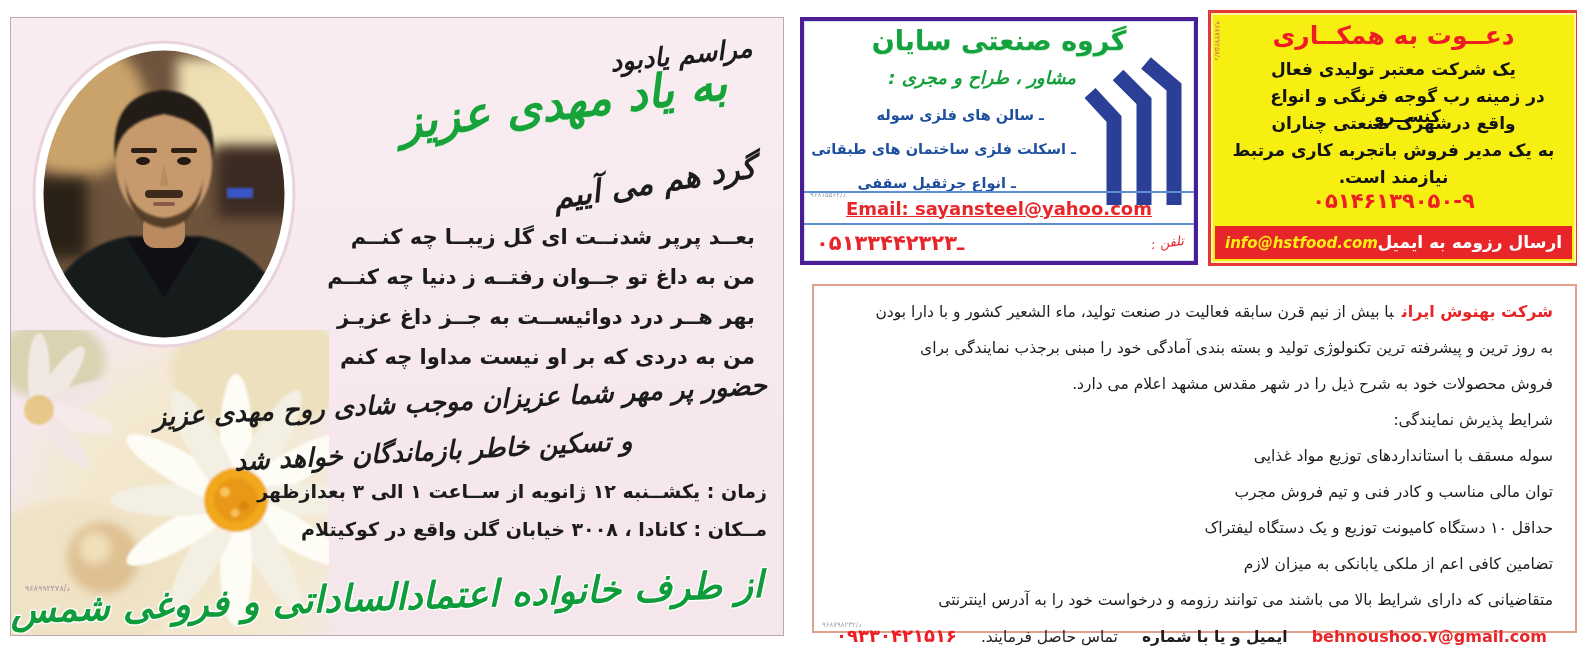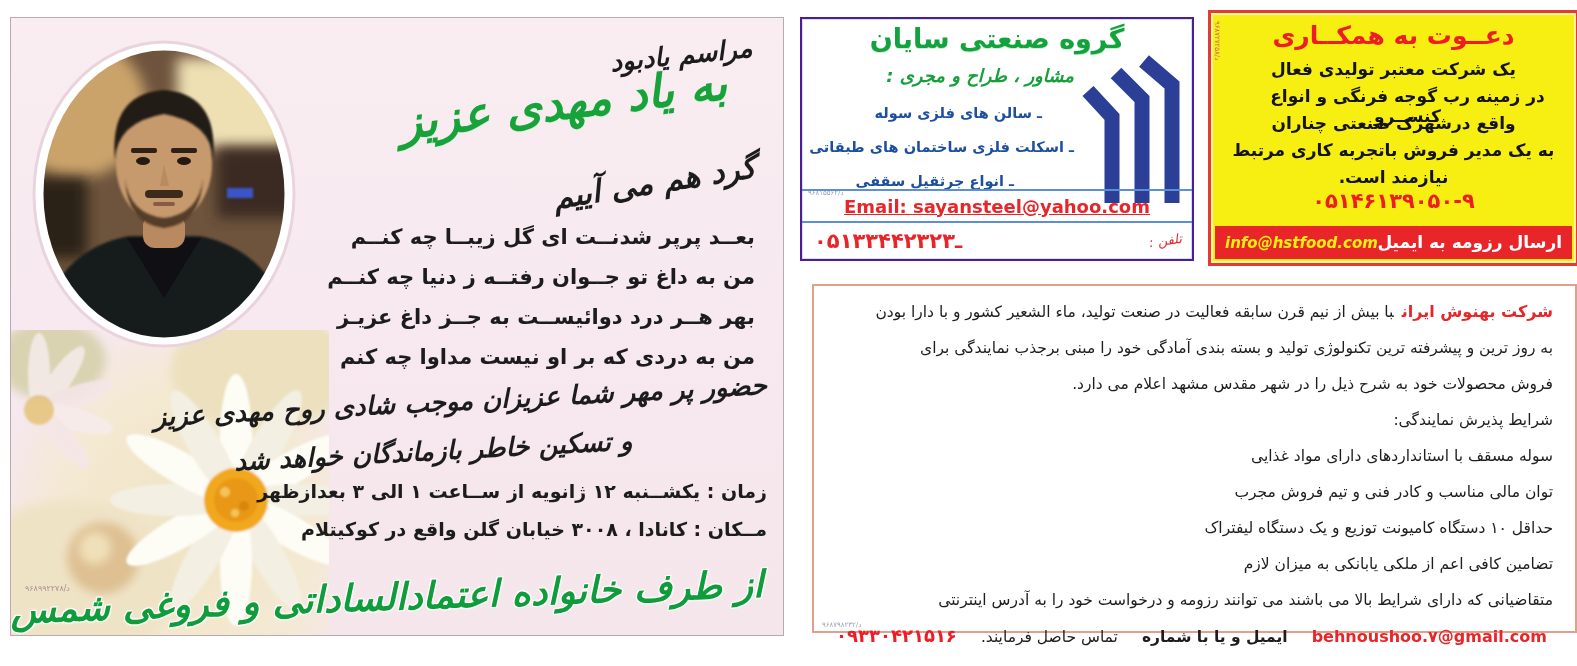--- a/index.html
+++ b/index.html
@@ -26,21 +26,21 @@
   #msg1{right:16px;top:368px;} #msg2{right:150px;top:418px;}
   #mem-time{right:16px;top:462px;font-size:19px;font-weight:bold;}
   #mem-place{right:16px;top:500px;font-size:19px;font-weight:bold;}
   #mem-footer{right:20px;bottom:16px;font-size:37px;font-weight:bold;font-style:italic;color:#0f9c3a;
     transform:rotate(-2deg);
     text-shadow:-1px -1px 0 #fff,1px -1px 0 #fff,-1px 1px 0 #fff,1px 1px 0 #fff,0 0 4px #fff;}
   #mem-ref{left:14px;bottom:42px;font-size:8px;color:#a88b97;}
 
   
   #sayan{left:800px;top:17px;width:390px;height:240px;background:#ffffff;
-    border:2px solid #4c1d95;box-shadow:inset 0 0 0 1px #cfe0f5;}
+    border:4px solid #4c1d95;box-shadow:inset 0 0 0 1px #cfe0f5;}
   #sayan-title{left:0;right:0;top:4px;text-align:center;direction:rtl;
     font-size:27px;font-weight:bold;color:#12a33e;text-shadow:0 1px 0 #cdeccd;}
   #sayan-sub{right:118px;top:46px;direction:rtl;font-size:18px;font-weight:bold;font-style:italic;color:#16a03c;}
   .sayan-item{direction:rtl;font-weight:bold;color:#1d4f9f;font-size:14.5px;}
   #sitem1{right:150px;top:86px;} #sitem2{right:118px;top:120px;} #sitem3{right:178px;top:154px;}
   #sayan-logo{right:6px;top:36px;width:104px;height:150px;}
   #sayan-ref{left:6px;top:170px;font-size:7px;color:#9aa4b5;}
   #sayan-email-row{left:0;right:0;bottom:36px;height:30px;border-top:2px solid #5d8fd7;border-bottom:2px solid #5d8fd7;
     display:flex;align-items:center;justify-content:center;}
   #sayan-email{color:#e8262a;font-weight:bold;font-size:18px;text-decoration:underline;}
@@ -242,21 +242,21 @@
   </div>
 
   <div id="behnoush" class="abs">
     <div id="behnoush-body">
       <div class="bn-line">
         <span id="bn-title">شرکت بهنوش ایران</span><span>با بیش از نیم قرن سابقه فعالیت در صنعت تولید، ماء الشعیر کشور و با دارا بودن</span>
       </div>
       <div class="bn-line">به روز ترین و پیشرفته ترین تکنولوژی تولید و بسته بندی آمادگی خود را مبنی برجذب نمایندگی برای</div>
       <div class="bn-line">فروش محصولات خود به شرح ذیل را در شهر مقدس مشهد اعلام می دارد.</div>
       <div class="bn-line">شرایط پذیرش نمایندگی:</div>
-      <div class="bn-line">سوله مسقف با استانداردهای دارای مواد غذایی</div>
+      <div class="bn-line">سوله مسقف با استانداردهای توزیع مواد غذایی</div>
       <div class="bn-line">توان مالی مناسب و کادر فنی و تیم فروش مجرب</div>
       <div class="bn-line">حداقل ۱۰ دستگاه کامیونت توزیع و یک دستگاه لیفتراک</div>
       <div class="bn-line">تضامین کافی اعم از ملکی یابانکی به میزان لازم</div>
       <div class="bn-line">متقاضیانی که دارای شرایط بالا می باشند می توانند رزومه و درخواست خود را به آدرس اینترنتی</div>
       <div id="bn-contact">
         <span id="bn-phone">۰۹۳۳۰۴۲۱۵۱۶</span>
         <span id="bn-after">تماس حاصل فرمایند.</span>
         <span id="bn-middle">ایمیل و یا با شماره</span>
         <span id="bn-email">behnoushoo.۷@gmail.com</span>
       </div>

